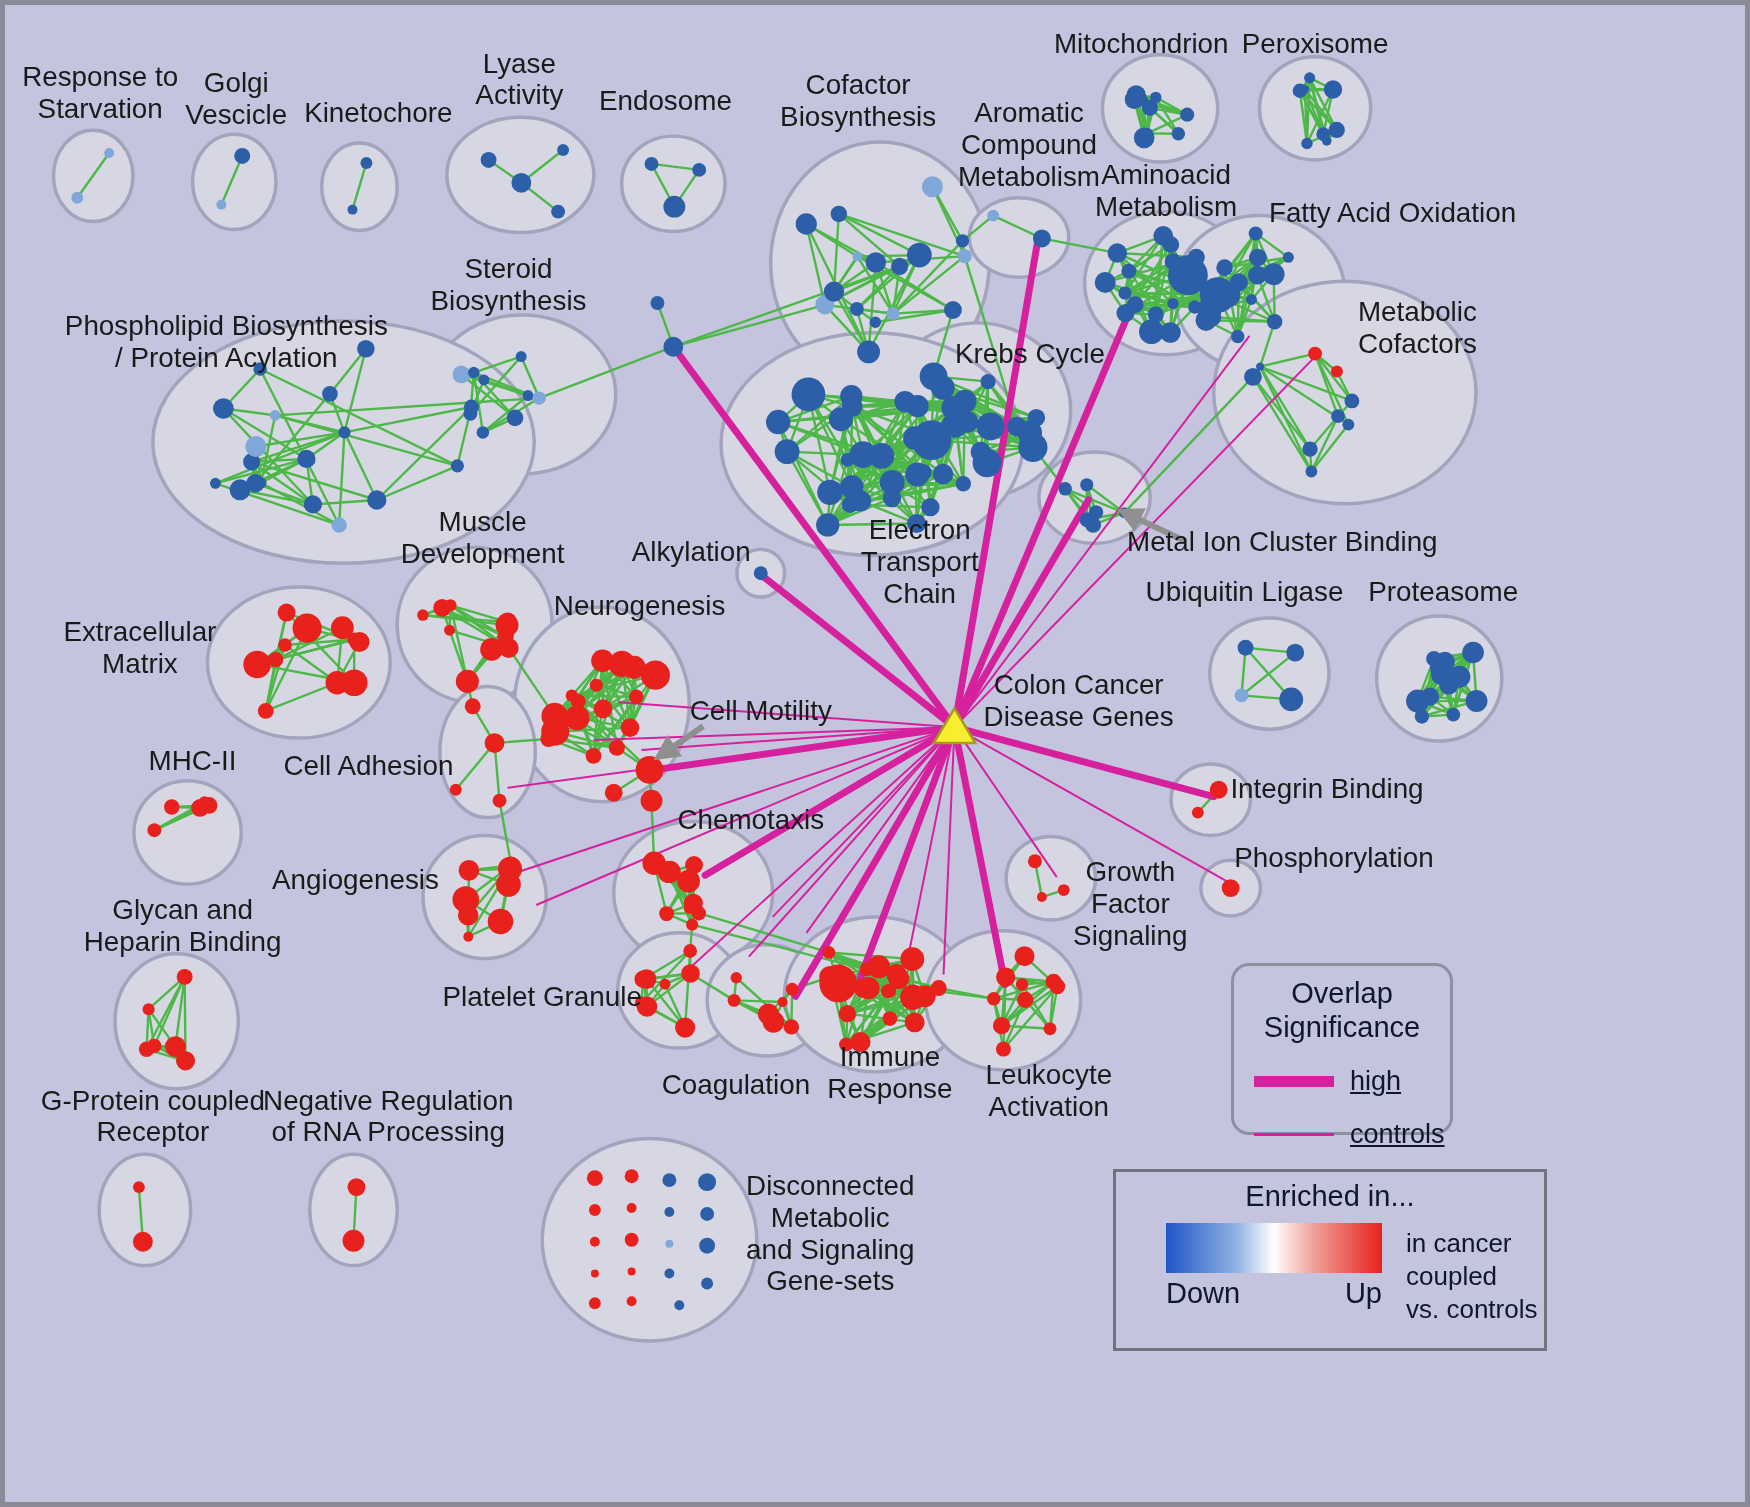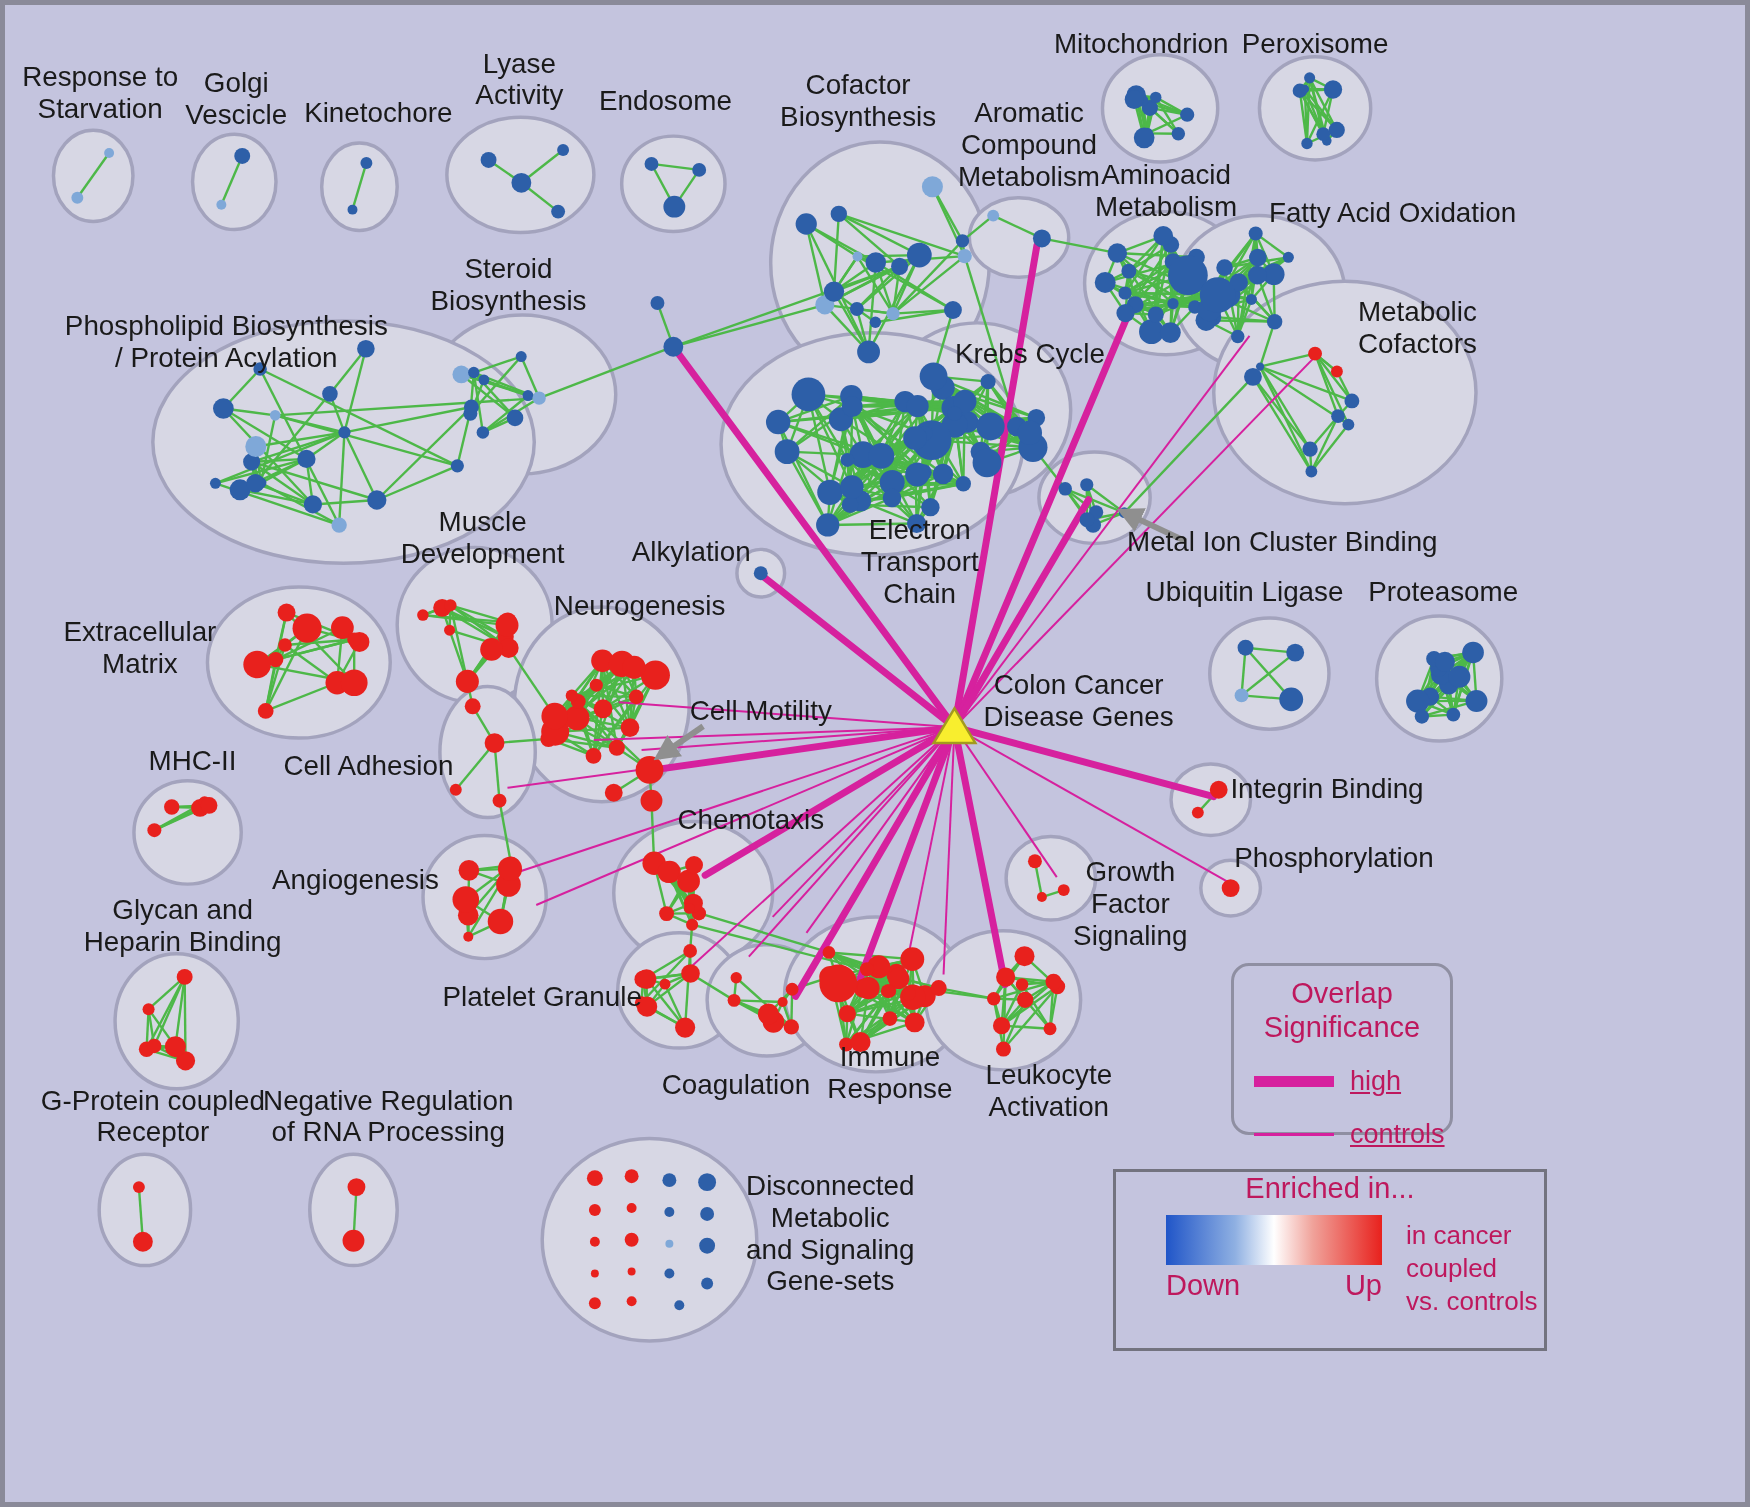--- a/index.html
+++ b/index.html
@@ -1,28 +1,28 @@
 <!DOCTYPE html>
 <html><head>
 <meta charset="utf-8">
 <style>
   html,body{margin:0;padding:0;}
   body{width:1750px;height:1507px;background:#ffffff;font-family:"Liberation Sans","DejaVu Sans",sans-serif;}
   #figure{position:relative;width:1750px;height:1507px;background:#c4c4de;border:5px solid #8a8a99;box-sizing:border-box;overflow:hidden;}
   #map{position:absolute;left:0;top:0;width:100%;height:100%;}
   #map text{font-family:"Liberation Sans","DejaVu Sans",sans-serif;}
-  .legend{position:absolute;box-sizing:border-box;color:#be185d;}
+  .legend{position:absolute;box-sizing:border-box;color:#0f172a;}
   #legend-overlap{left:1226px;top:958px;width:222px;height:172px;border:3px solid #8f8fa2;border-radius:18px;}
   #legend-overlap .lg-title{text-align:center;font-size:29px;line-height:34px;margin-top:10px;}
   .lg-row{display:flex;align-items:center;gap:16px;margin:22px 0 0 20px;font-size:27px;text-decoration:underline;}
   .swatch{display:inline-block;width:80px;background:#d6219e;flex:none;}
   .swatch.high{height:11px;}
   .swatch.moderate{height:3px;}
   #legend-enriched{left:1108px;top:1164px;width:434px;height:182px;border:3px solid #73737f;}
-  #legend-enriched .en-title{text-align:center;font-size:29px;}
+  #legend-enriched .en-title{text-align:center;font-size:29px;margin-top:8px;}
   .en-body{display:flex;}
   .en-left{margin-left:50px;}
   .gradientbar{width:216px;height:50px;margin-top:10px;}
   .en-minmax{display:flex;justify-content:space-between;font-size:29px;margin-top:4px;}
   .en-side{font-size:26px;line-height:33px;margin:14px 0 0 24px;text-align:left;}
 </style>
 </head>
 <body>
 
 <div id="figure" style="background: rgb(196, 196, 222); border-color: rgb(138, 138, 153);">

